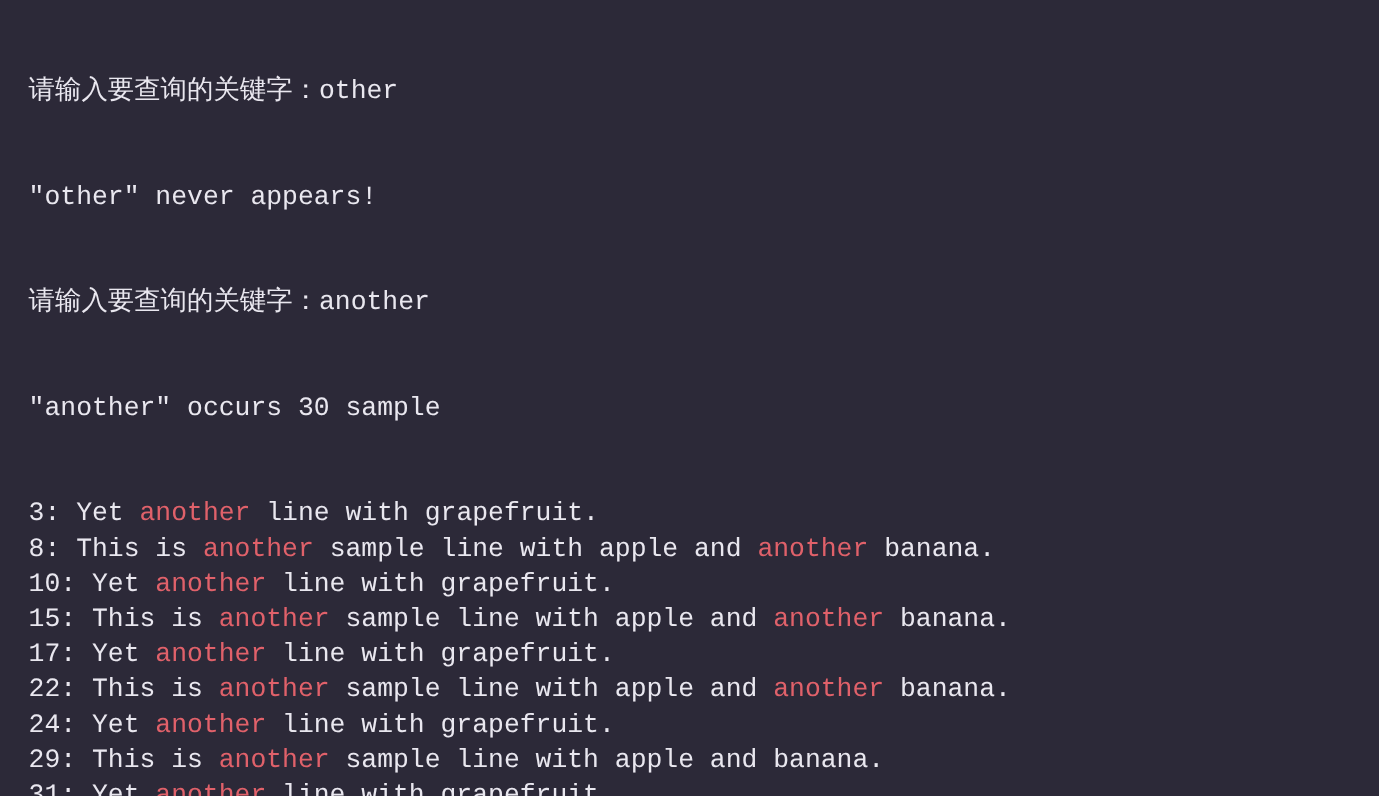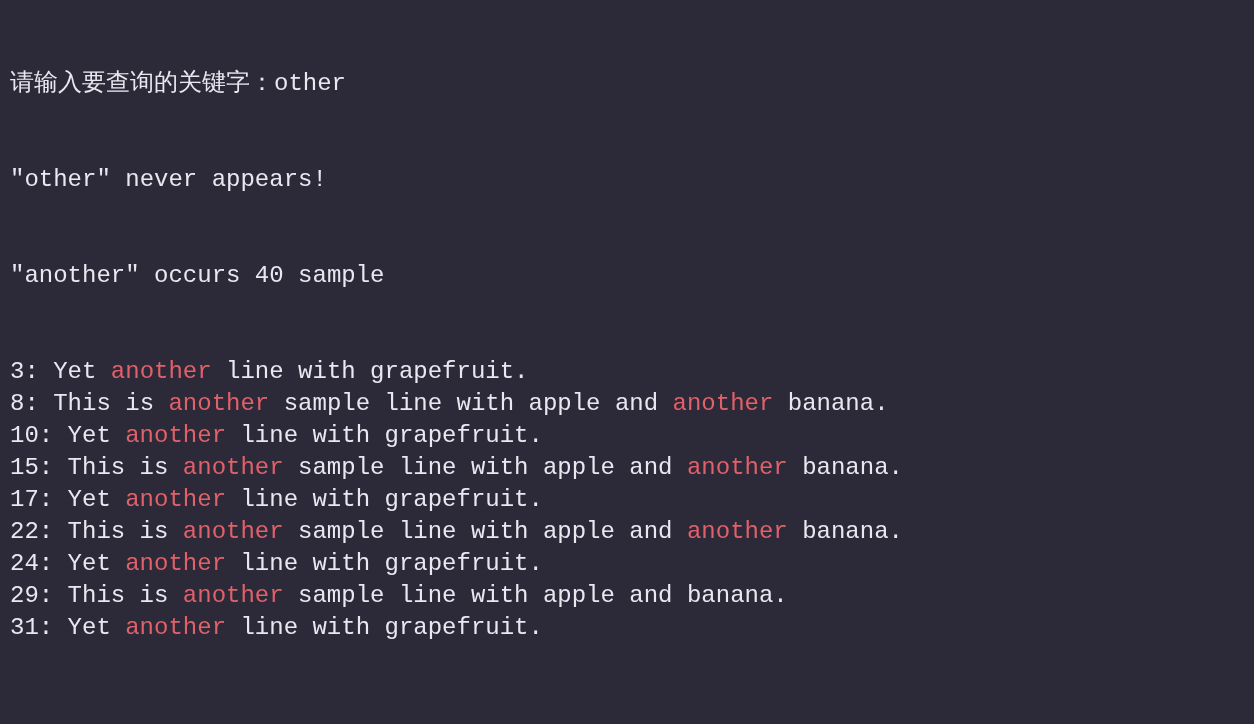--- a/index.html
+++ b/index.html
@@ -16,24 +16,26 @@
   }
   .terminal {
     padding: 4px 10px 4px 10px;
     white-space: pre;
   }
   .hl {
     color: #e0616a;
   }
   .line {
     display: block;
+    margin-left: 16px;
   }
 </style>
 </head>
 <body>
 
 <div class="terminal">
   <span class="line"><span>请输入要查询的关键字：</span><span>other</span></span>
   <span class="line"><span>"</span><span>other</span><span>" never appears!</span></span>
-  <span class="line"><span>"</span><span>another</span><span>" occurs </span><span>40</span><span> sample</span></span>
+  <span class="line"><span>请输入要查询的关键字：</span><span>another</span></span>
+  <span class="line"><span>"</span><span>another</span><span>" occurs </span><span>30</span><span> sample</span></span>
   <span class="line"><span>3: </span><span>Yet </span><span class="hl">another</span><span> line with grapefruit.</span></span><span class="line"><span>8: </span><span>This is </span><span class="hl">another</span><span> sample line with apple and </span><span class="hl">another</span><span> banana.</span></span><span class="line"><span>10: </span><span>Yet </span><span class="hl">another</span><span> line with grapefruit.</span></span><span class="line"><span>15: </span><span>This is </span><span class="hl">another</span><span> sample line with apple and </span><span class="hl">another</span><span> banana.</span></span><span class="line"><span>17: </span><span>Yet </span><span class="hl">another</span><span> line with grapefruit.</span></span><span class="line"><span>22: </span><span>This is </span><span class="hl">another</span><span> sample line with apple and </span><span class="hl">another</span><span> banana.</span></span><span class="line"><span>24: </span><span>Yet </span><span class="hl">another</span><span> line with grapefruit.</span></span><span class="line"><span>29: </span><span>This is </span><span class="hl">another</span><span> sample line with apple and banana.</span></span><span class="line"><span>31: </span><span>Yet </span><span class="hl">another</span><span> line with grapefruit.</span></span>
   
 </div>
 
 </body></html>

